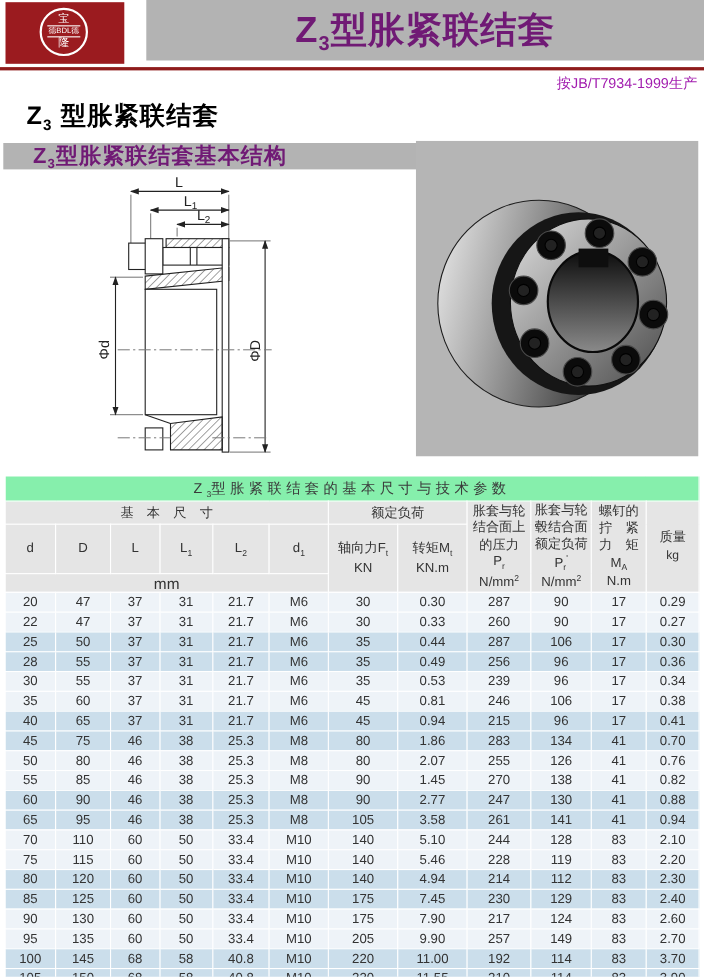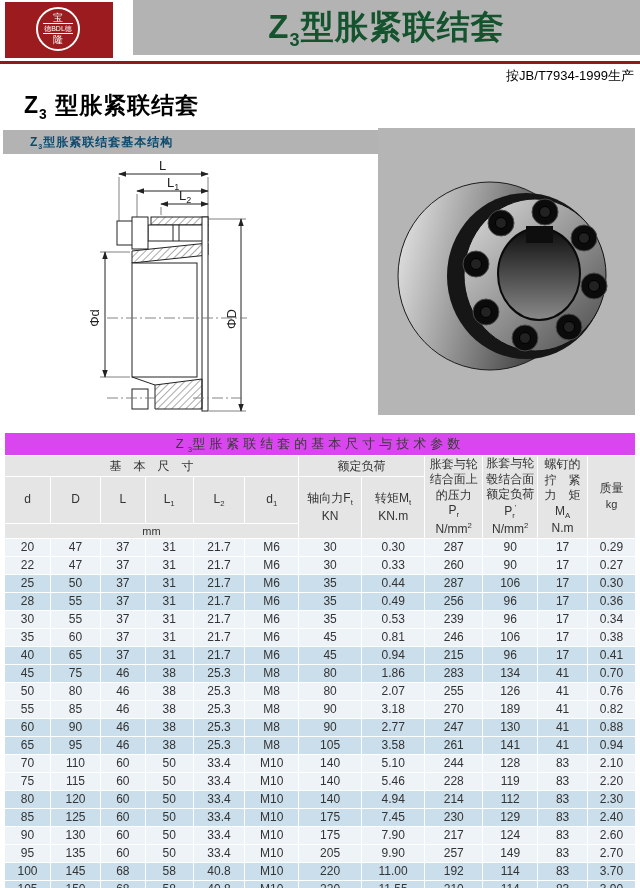--- a/index.html
+++ b/index.html
@@ -17,50 +17,50 @@
     border-radius:50%;display:flex;flex-direction:column;align-items:center;justify-content:center;
     color:#fff;box-sizing:border-box;
   }
   .logo-top{font-size:10px;line-height:10px;}
   .logo-mid{font-size:7px;line-height:9px;border-top:1px solid #fff;border-bottom:1px solid #fff;padding:0 1px;white-space:nowrap;}
   .logo-bottom{font-size:10px;line-height:11px;}
   .title-banner{
     left:133px;top:0;width:507px;height:55px;background:#b3b3b3;
     display:flex;align-items:center;justify-content:center;
   }
-  .title-banner .t{font-size:33px;font-weight:bold;color:#14532d;letter-spacing:1px;}
+  .title-banner .t{font-size:33px;font-weight:bold;color:#701a75;letter-spacing:1px;}
   .title-banner sub{font-size:55%;}
   .red-divider{left:0;top:61px;width:640px;height:3px;background:#8e1b1b;}
-  .std-note{top:67px;right:6px;font-size:13px;color:#000000;}
+  .std-note{top:67px;right:6px;font-size:13px;color:#a21caf;}
 
   
   .section-heading{left:24px;top:90px;font-size:23px;font-weight:bold;color:#000;letter-spacing:1px;}
   .section-heading sub{font-size:60%;}
   .structure-banner{
     left:3px;top:130px;width:378px;height:24px;background:#b3b3b3;
     line-height:24px;padding-left:27px;box-sizing:border-box;
-    font-size:12px;font-weight:bold;color:#0c4a6e;letter-spacing:1px;
+    font-size:20px;font-weight:bold;color:#701a75;letter-spacing:1px;
   }
   .structure-banner sub{font-size:60%;}
 
   
   table.spec{
     position:absolute;left:4px;top:432px;width:632px;
     border-collapse:collapse;table-layout:fixed;
   }
   table.spec th,table.spec td{
     border:1px solid #ffffff;text-align:center;vertical-align:middle;
     padding:0;color:#333;font-weight:normal;
   }
-  tr.tbl-title th{background:#d946ef;height:22px;font-size:13px;letter-spacing:4px;color:#3a3a3a;}
+  tr.tbl-title th{background:#86efac;height:22px;font-size:13px;letter-spacing:4px;color:#3a3a3a;}
   tr.tbl-title sub{font-size:60%;letter-spacing:0;}
   thead th{background:#e5e5e5;}
   tr.grp-row th{height:20px;font-size:12px;}
   tr.dim-row th{height:19px;font-size:12px;}
-  tr.mm-row th{height:14px;font-size:11px;}
+  tr.mm-row th{height:14px;font-size:14px;}
   th.tall{font-size:9px;line-height:1.3;padding:2px 0;}
   th.load-unit{font-size:11.5px;line-height:1.25;margin-top:12px;}
   tbody td{height:17px;font-size:12px;line-height:17px;}
   tbody tr.row-white td{background:#eef3f8;}
   tbody tr.row-blue td{background:#cbdeeb;}
   sub{font-size:65%;}
   sup{font-size:65%;}
 </style>
 </head>
 <body>
@@ -399,23 +399,23 @@
         <td>0.76</td>
       </tr>
       <tr class="row-white">
         <td>55</td>
         <td>85</td>
         <td>46</td>
         <td>38</td>
         <td>25.3</td>
         <td>M8</td>
         <td>90</td>
-        <td>3.18</td>
+        <td>1.45</td>
         <td>270</td>
-        <td>189</td>
+        <td>138</td>
         <td>41</td>
         <td>0.82</td>
       </tr>
       <tr class="row-blue">
         <td>60</td>
         <td>90</td>
         <td>46</td>
         <td>38</td>
         <td>25.3</td>
         <td>M8</td>

